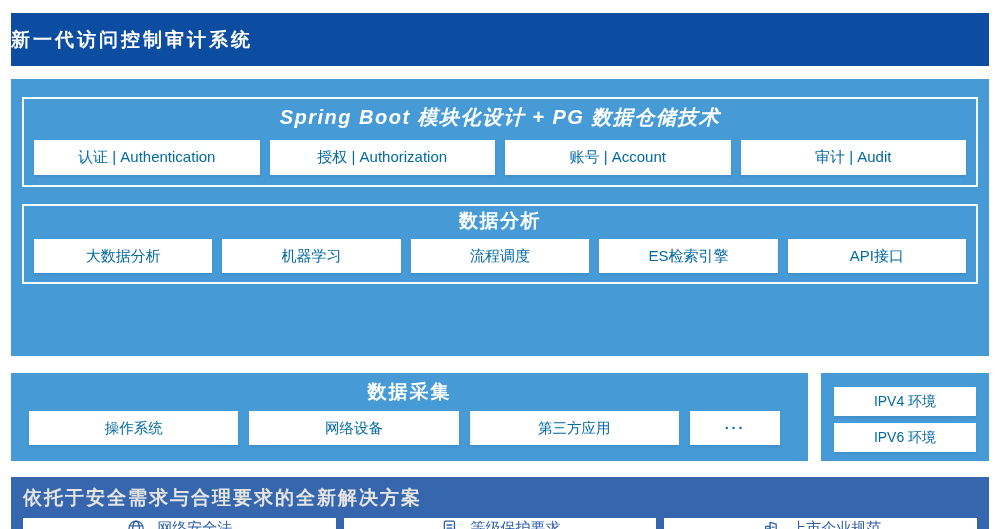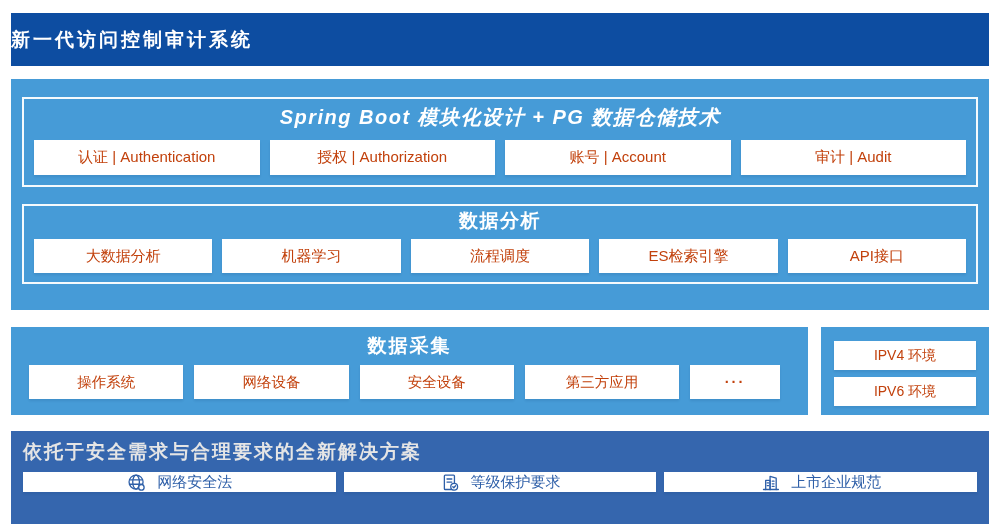--- a/index.html
+++ b/index.html
@@ -8,34 +8,34 @@
 
   .canvas { position:relative; width:1000px; height:529px; background:#ffffff;
             padding:13px 11px 14px 11px; overflow:hidden; }
 
   
   .header { height:53px; background:#0D4DA1; color:#ffffff; display:flex;
             align-items:center; justify-content:flex-start; font-size:19px;
             font-weight:bold; letter-spacing:3px; margin-bottom:13px; }
 
   
-  .platform { height:231px; background:#469BD7; padding:18px 11px 17px 11px;
+  .platform { height:277px; background:#469BD7; padding:18px 11px 17px 11px;
               margin-bottom:17px; display:flex; flex-direction:column; gap:17px; }
   .panel { border:2px solid rgba(255,255,255,0.95); padding:6px 10px 10px 10px; }
   .panel-a { height:90px; }
   .panel-b { height:80px; padding-top:4px; padding-bottom:9px; }
   .panel-title { color:#ffffff; text-align:center; font-weight:bold;
                  letter-spacing:1.5px; }
   .panel-a .panel-title { font-size:20px; line-height:24px; margin-bottom:11px;
                           font-style:italic; }
   .panel-b .panel-title { font-size:19px; line-height:21px; margin-bottom:8px; }
 
   .row { display:flex; gap:10px; }
   .wbox { flex:1; background:#ffffff; height:35px; display:flex; align-items:center;
-          justify-content:center; color:#c2410c; font-size:15px;
+          justify-content:center; color:#0369a1; font-size:15px;
           box-shadow:0 2px 2px rgba(13,60,110,0.12); white-space:nowrap; }
   .panel-b .wbox { height:34px; }
 
   
   .mid-row { height:88px; display:flex; gap:13px; margin-bottom:16px; }
   .collect { width:797px; background:#469BD7; padding:8px 0 0 0; }
   .collect .sec-title { color:#ffffff; font-size:19px; font-weight:bold;
                         text-align:center; letter-spacing:2px; line-height:21px;
                         margin-bottom:9px; }
   .collect .row { padding:0 28px 0 18px; gap:11px; }
@@ -90,21 +90,20 @@
 
   </div>
 
   <div class="mid-row">
 
     <div class="collect">
       <div class="sec-title">数据采集</div>
       <div class="row">
         <div class="wbox">操作系统</div>
         <div class="wbox">网络设备</div>
-        <div class="wbox">安全设备</div>
         <div class="wbox">第三方应用</div>
         <div class="wbox more">···</div>
       </div>
     </div>
 
     <div class="ipv">
       <div class="wbox">IPV4 环境</div>
       <div class="wbox">IPV6 环境</div>
     </div>
 

